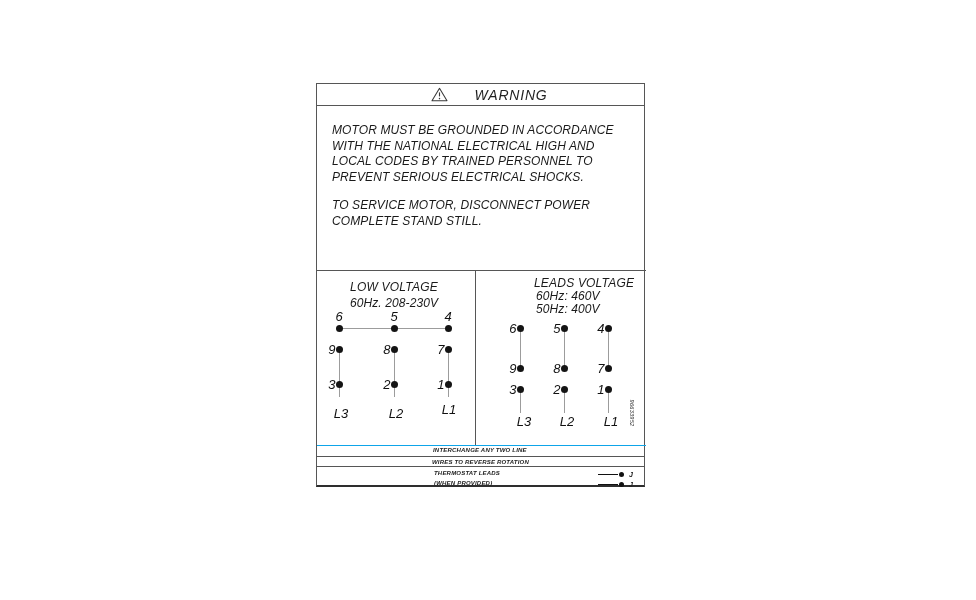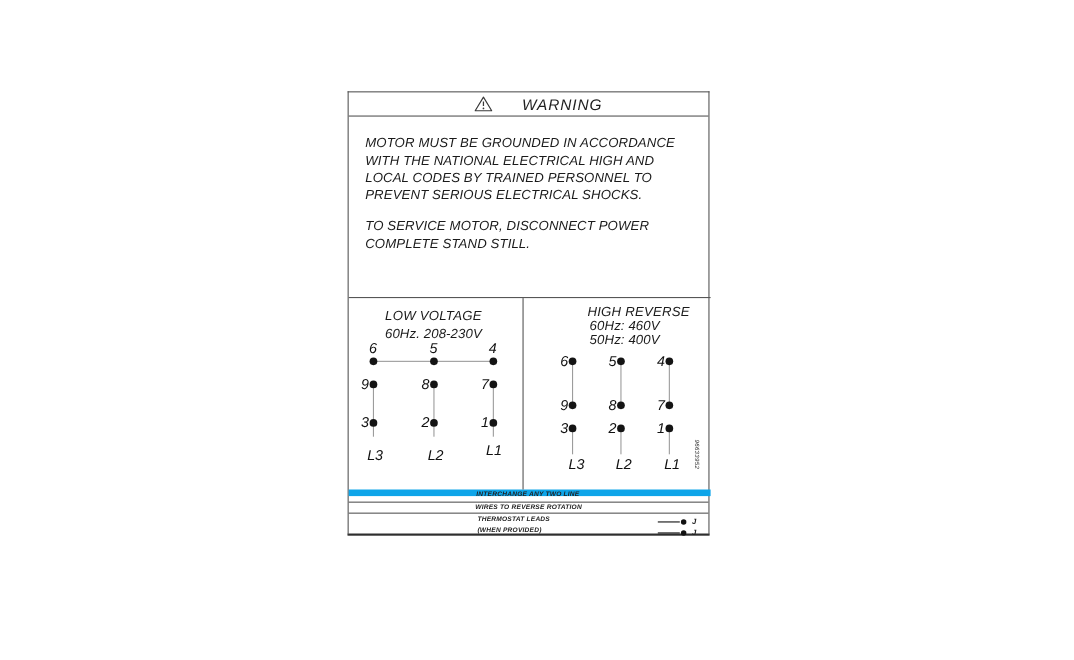--- a/index.html
+++ b/index.html
@@ -14,21 +14,21 @@
   .warn-title{font-size:14px;letter-spacing:0.8px;color:#1f1f1f;}
   .tri-icon{display:block;}
 
   
   .bodytext{position:absolute;left:0;top:23px;width:100%;padding:16px 0 0 15px;box-sizing:border-box;}
   .para{font-size:12px;line-height:15.5px;letter-spacing:0.1px;color:#1a1a1a;}
   .para.p2{margin-top:13px;}
 
   
   .diagrams{position:absolute;left:0;top:186px;width:329px;height:174px;
-            border-top:1px solid #565656;border-bottom:6px solid #0ea5e9;box-sizing:content-box;}
+            border-top:1px solid #565656;border-bottom:1px solid #0ea5e9;box-sizing:content-box;}
   .divider-v{position:absolute;left:158px;top:0;width:1px;height:174px;background:#565656;}
   .diag-title{position:absolute;font-size:12px;color:#1a1a1a;letter-spacing:0.2px;white-space:nowrap;}
   .diag-sub{position:absolute;font-size:12px;color:#1a1a1a;letter-spacing:0.1px;white-space:nowrap;}
   .centered{transform:translateX(-50%);}
   .wire{position:absolute;background:#9c9c9c;}
   .terminal{position:absolute;width:0;height:0;}
   .terminal .dot{position:absolute;left:-3.5px;top:-3.5px;width:7px;height:7px;border-radius:50%;background:#141414;}
   .terminal .tnum{position:absolute;font-size:13px;color:#111;white-space:nowrap;}
   .num-above .tnum{left:0;bottom:4px;transform:translateX(-50%);}
   .num-left .tnum{right:3.5px;top:50%;transform:translateY(-50%);}
@@ -130,21 +130,21 @@
             <span class="tnum">1</span>
             <span class="dot"></span>
           </div>
 
         <div class="llab" style="left:24px;top:135px;">L3</div>
         <div class="llab" style="left:79px;top:135px;">L2</div>
         <div class="llab" style="left:132px;top:131px;">L1</div>
       </div>
 
       <div>
-        <div class="diag-title" style="left:217px;top:5px;">HIGH REVERSE</div>
+        <div class="diag-title" style="left:217px;top:5px;">LEADS VOLTAGE</div>
         <div class="diag-sub" style="left:219px;top:18px;">60Hz: 460V</div>
         <div class="diag-sub" style="left:219px;top:31px;">50Hz: 400V</div>
 
         <div class="wire" style="left:203px;top:57px;width:1px;height:40px;"></div>
         <div class="wire" style="left:247px;top:57px;width:1px;height:40px;"></div>
         <div class="wire" style="left:291px;top:57px;width:1px;height:40px;"></div>
         <div class="wire" style="left:203px;top:118px;width:1px;height:24px;"></div>
         <div class="wire" style="left:247px;top:118px;width:1px;height:24px;"></div>
         <div class="wire" style="left:291px;top:118px;width:1px;height:24px;"></div>
 

